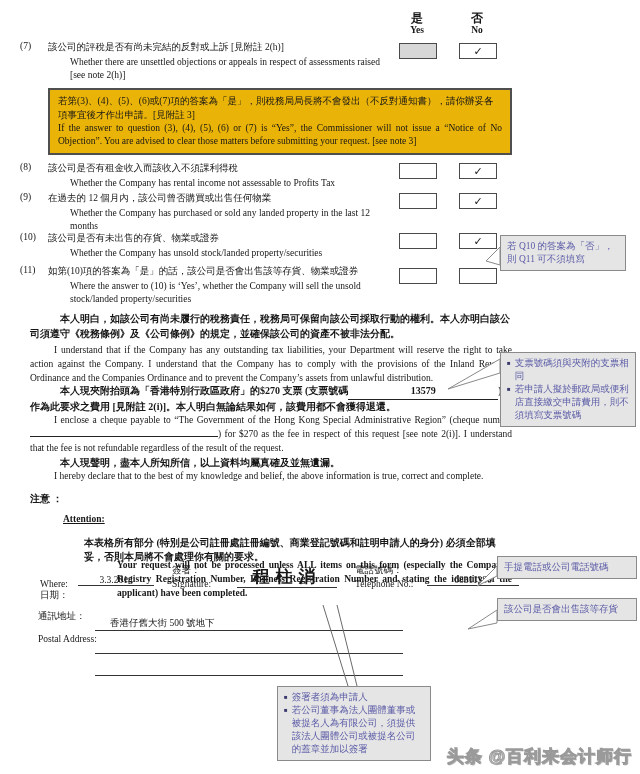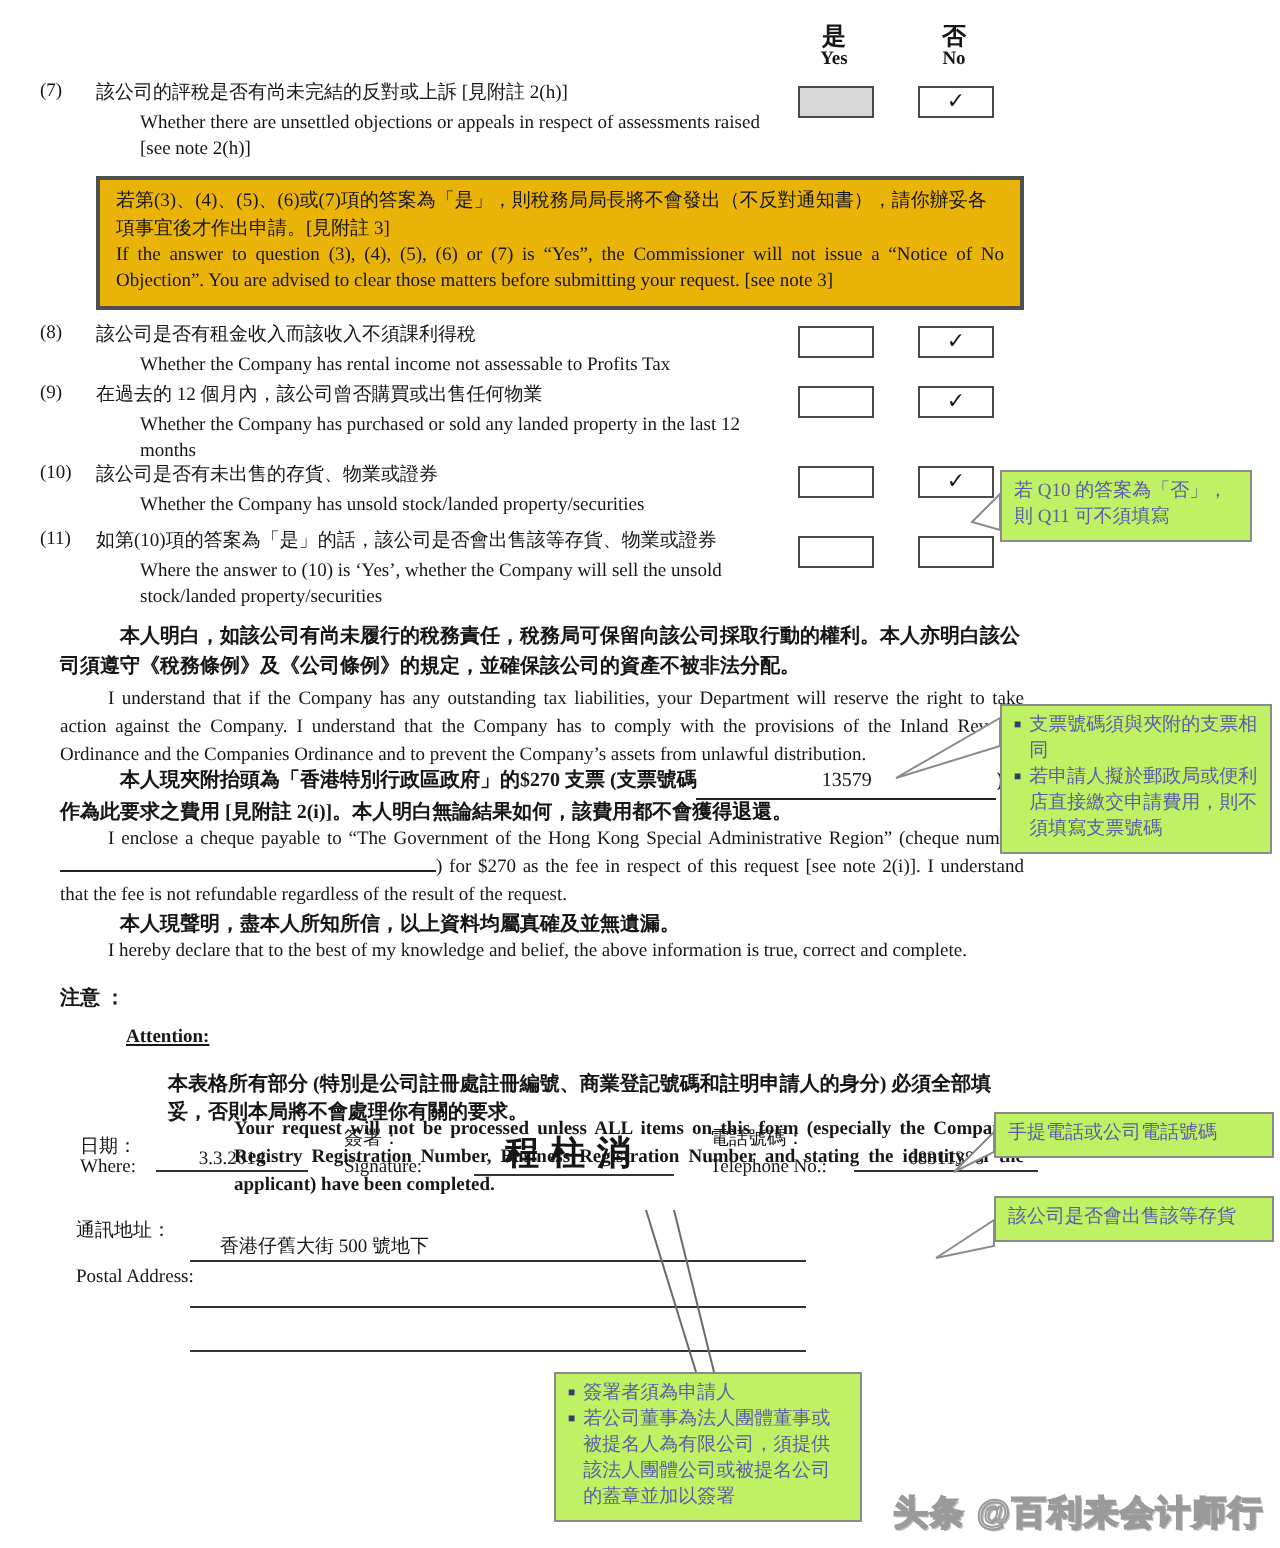--- a/index.html
+++ b/index.html
@@ -21,32 +21,32 @@
   
   .warnbox{position:absolute;left:48px;top:88px;width:444px;border:2px solid #4f4f4f;
            background:#eab308;padding:5px 8px;}
   .warnbox .wcn{font-size:9.5px;line-height:13.5px;}
   .warnbox .wen{font-size:9.5px;line-height:13px;text-align:justify;}
   
   .para{position:absolute;left:30px;width:482px;}
   .pcn{font-size:10px;font-weight:bold;line-height:14.5px;text-indent:30px;}
   .pen{font-size:9.5px;line-height:14px;text-align:justify;text-indent:24px;}
   .blank{display:inline-block;border-bottom:1px solid #222;text-align:center;
-         font-weight:normal;text-indent:0;}
+         font-weight:bold;text-indent:0;}
   .att{display:flex;gap:8px;}
   .attlab{flex:0 0 46px;font-weight:bold;font-size:10px;}
   .attlab.u{text-decoration:underline;font-size:9.5px;margin-left:33px;}
   .atttxt{font-size:10px;font-weight:bold;line-height:14px;margin-top:44px;}
   .atttxt.en{font-weight:bold;font-size:9.5px;text-align:justify;}
   
   .lab{position:absolute;font-size:9.5px;line-height:12px;}
   .field{position:absolute;border-bottom:1px solid #333;text-align:center;font-size:9.5px;}
   .sigval{font-size:17px;font-weight:bold;letter-spacing:6px;line-height:20px;}
   
-  .callout{position:absolute;border:1px solid #8a8a8a;background:#bef264;color:#5c5ca8;
+  .callout{position:absolute;border:1px solid #8a8a8a;background:#e5e5e5;color:#5c5ca8;
            font-size:9.5px;line-height:13px;padding:4px 6px;z-index:3;}
   .bul{display:flex;gap:4px;}
   .bul .bsq{font-size:6px;line-height:13px;color:#3a3a6e;}
   svg.overlay{position:absolute;left:0;top:0;z-index:2;pointer-events:none;}
   .watermark{position:absolute;right:8px;bottom:6px;z-index:4;
              font-family:"Liberation Sans","DejaVu Sans",sans-serif;font-weight:bold;
              font-size:17px;letter-spacing:1px;color:#f2f2f2;
              -webkit-text-stroke:1px #9a9a9a;text-shadow:1px 1px 0 #bbb;}
 </style>
 </head>
@@ -140,21 +140,21 @@
 
   <div class="para att" style="top:492px">
     <div class="attlab">注意 ：</div>
     <div class="atttxt">本表格所有部分 (特別是公司註冊處註冊編號、商業登記號碼和註明申請人的身分) 必須全部填妥，否則本局將不會處理你有關的要求。</div>
   </div>
   <div class="para att" style="top:514px">
     <div class="attlab u">Attention:</div>
     <div class="atttxt en" style="font-weight:bold">Your request will not be processed unless ALL items on this form (especially the Companies Registry Registration Number, Business Registration Number and stating the identity of the applicant) have been completed.</div>
   </div>
 
-  <div class="lab" style="left:40px;top:568px">日期：</div>
+  <div class="lab" style="left:40px;top:589px">日期：</div>
   <div class="lab" style="left:40px;top:578px">Where:</div>
   <div class="field" style="left:78px;top:575px;width:76px"><span>3.3.2014</span></div>
 
   <div class="lab" style="left:172px;top:564px">簽署：</div>
   <div class="lab" style="left:172px;top:578px">Signature:</div>
   <div class="field" style="left:237px;top:567px;width:100px"><span class="sigval">程柱消</span></div>
 
   <div class="lab" style="left:355px;top:564px">電話號碼：</div>
   <div class="lab" style="left:355px;top:578px">Telephone No.:</div>
   <div class="field" style="left:427px;top:575px;width:92px"><span>68311386</span></div>

